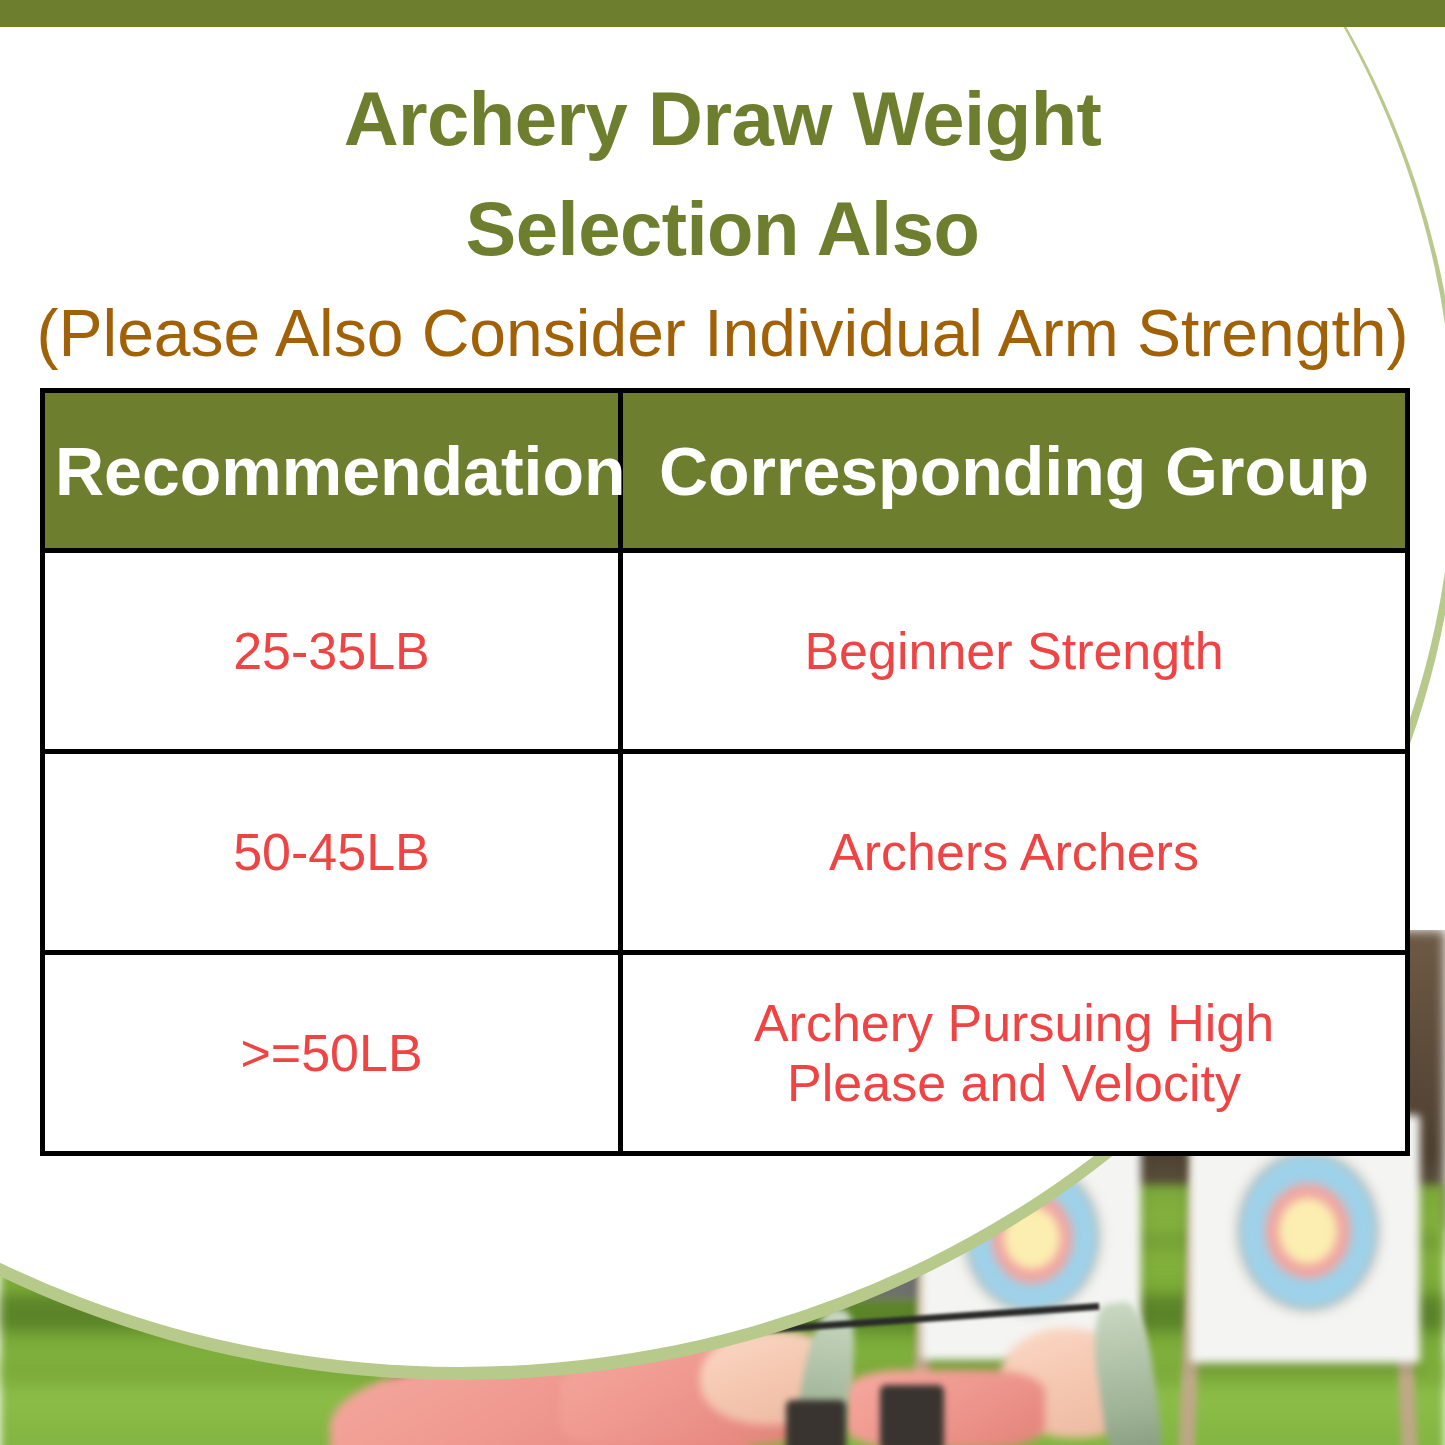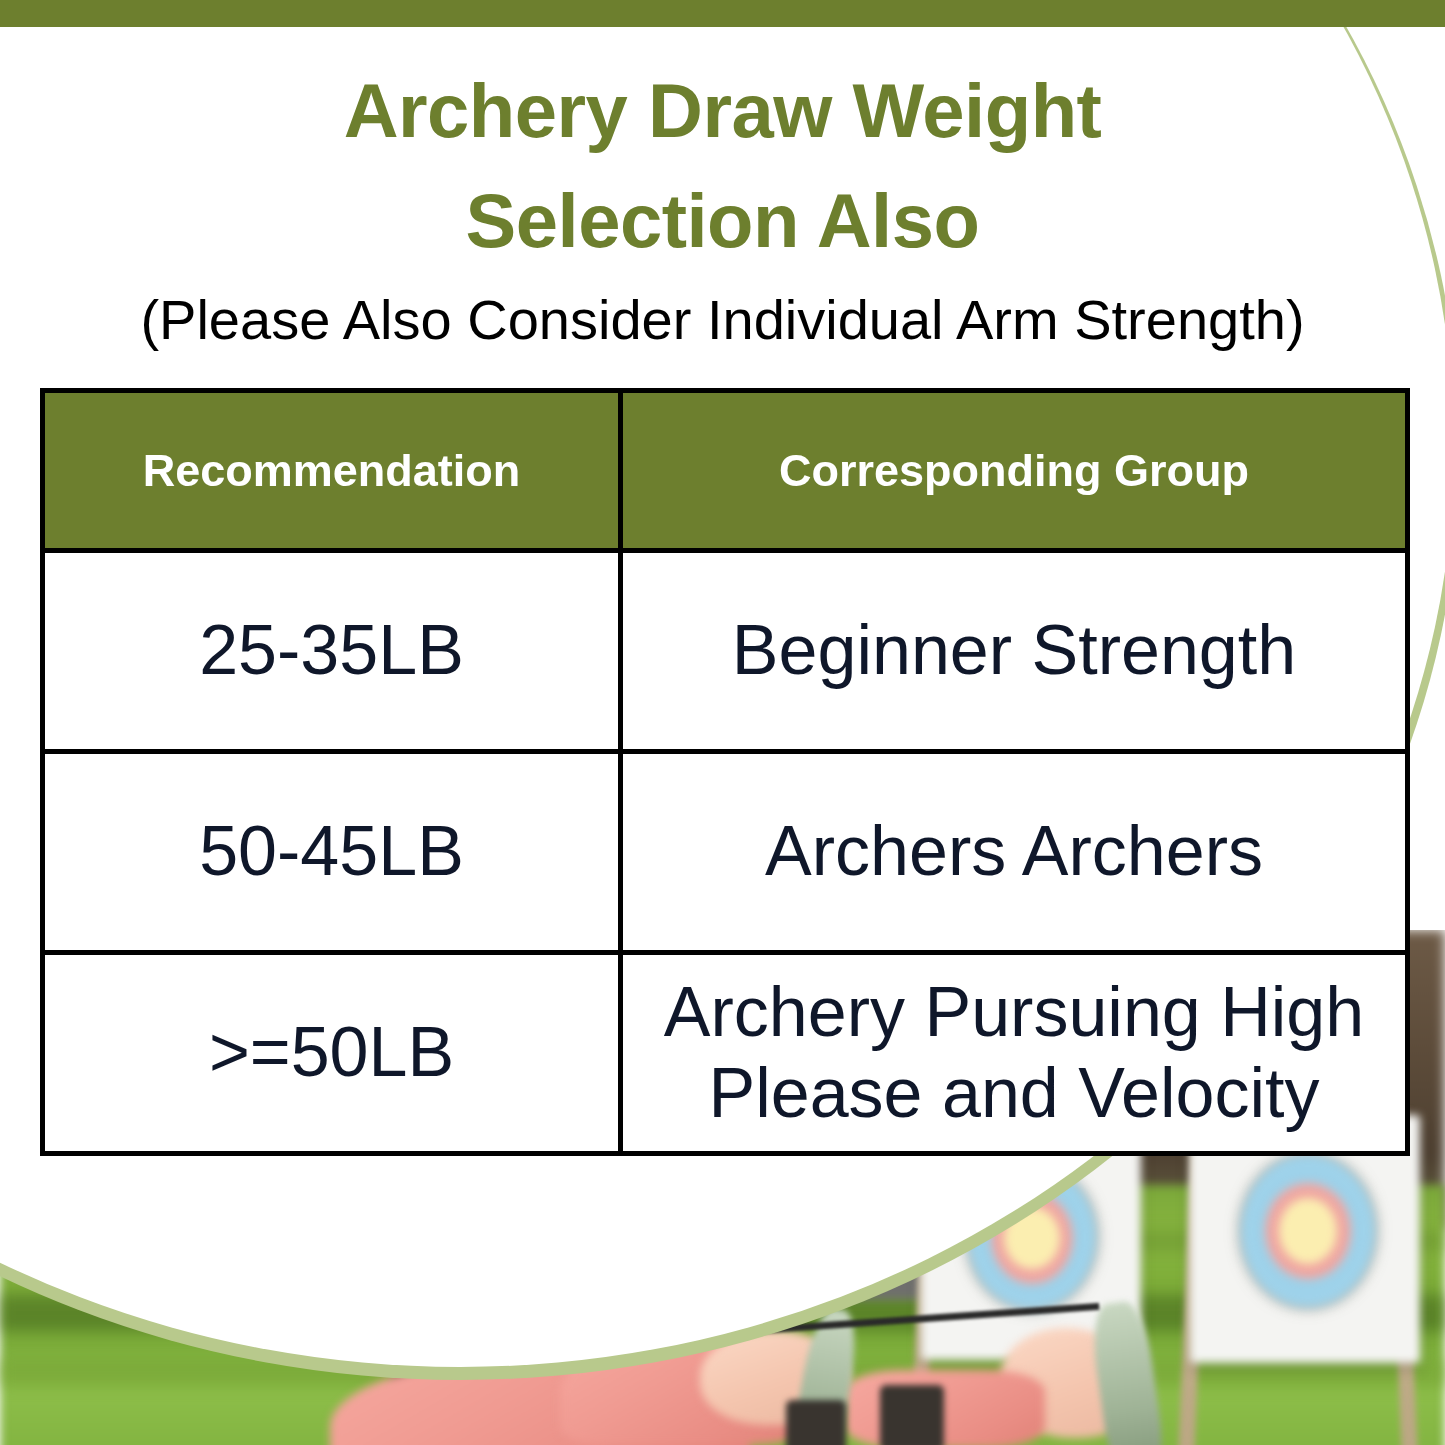--- a/index.html
+++ b/index.html
@@ -145,36 +145,36 @@
     top: 0;
     width: 1445px;
     height: 27px;
     background: #6d7f2e;
   }
 
   
   .heading-block {
     position: absolute;
     left: 0;
-    top: 56px;
+    top: 64px;
     width: 1445px;
     text-align: center;
   }
   .main-title {
     color: #6d7f2e;
     font-size: 76px;
     font-weight: bold;
     line-height: 1.45;
     letter-spacing: -0.5px;
     margin: 0;
     padding: 0 80px;
   }
   .subtitle {
-    color: #000000;
-    font-size: 56px;
+    color: #a16207;
+    font-size: 66px;
     font-weight: normal;
     line-height: 1.15;
     margin: 12px 0 0 0;
     padding: 0 30px;
   }
 
   
   .table-wrap {
     position: absolute;
     left: 40px;
@@ -191,28 +191,28 @@
   table.chart th,
   table.chart td {
     border: 5px solid #000000;
     text-align: center;
     vertical-align: middle;
     padding: 0 10px;
   }
   table.chart th {
     background: #6d7f2e;
     color: #ffffff;
-    font-size: 45px;
+    font-size: 68px;
     font-weight: bold;
     height: 155px;
   }
   table.chart td {
     background: #ffffff;
-    color: #0f172a;
-    font-size: 70px;
+    color: #ef4444;
+    font-size: 52px;
     font-weight: normal;
     height: 196px;
     line-height: 1.16;
   }
   col.col-rec { width: 578px; }
   col.col-grp { width: auto; }
 
   
   .cell-text { display: block; }
 </style>

